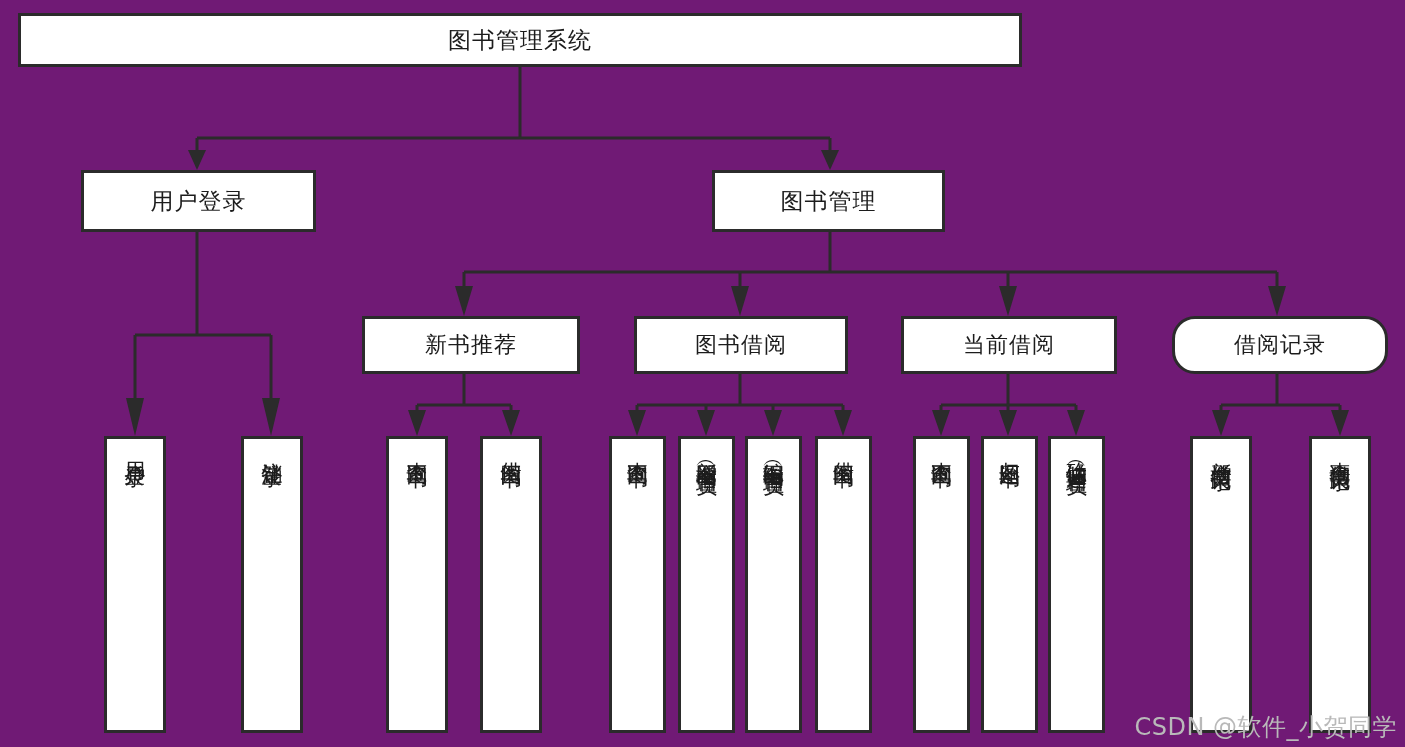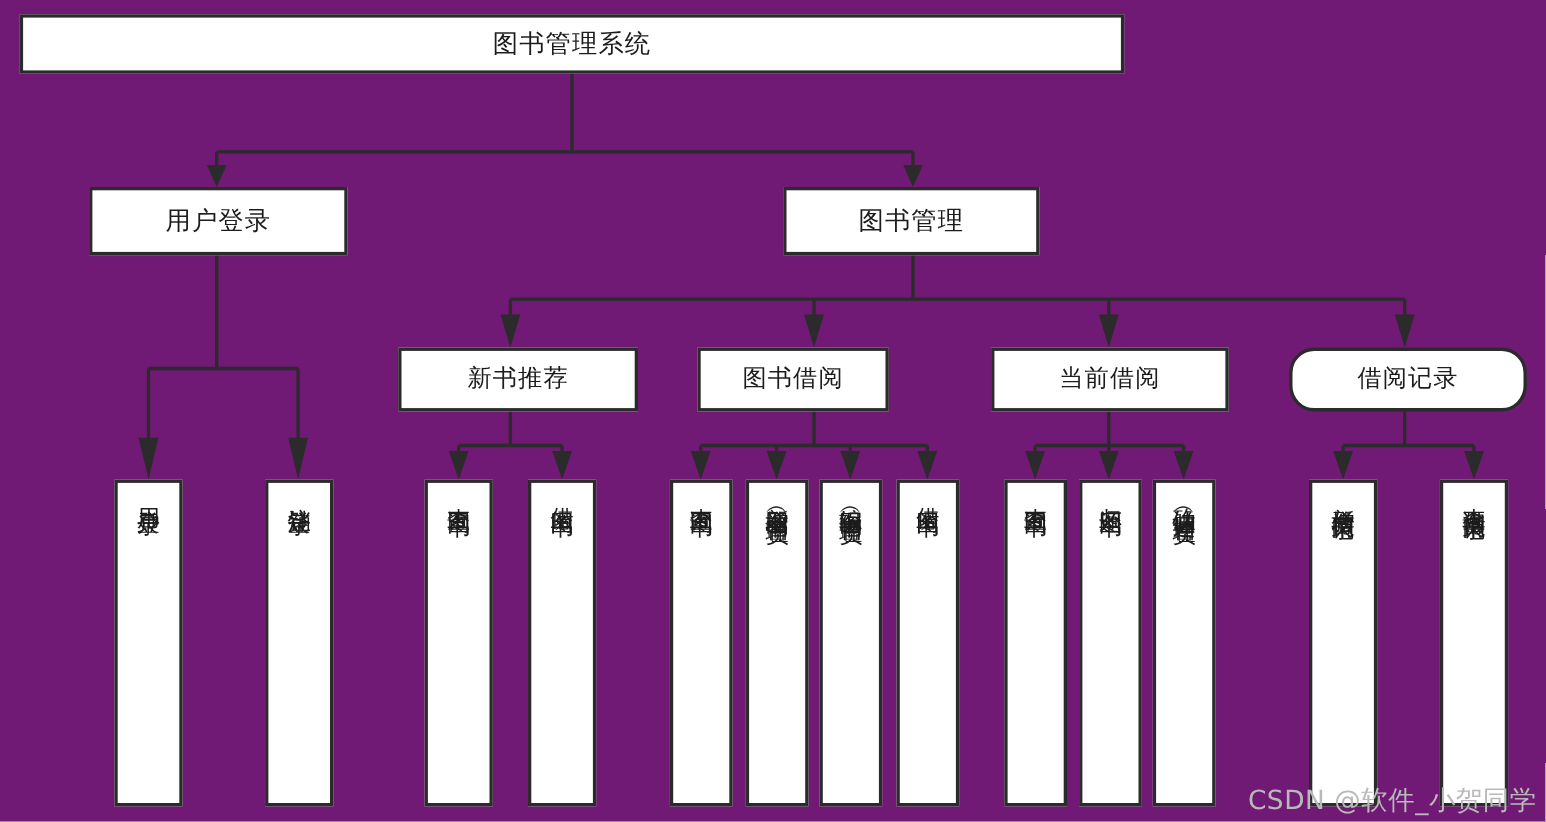--- a/index.html
+++ b/index.html
@@ -160,21 +160,21 @@
   </div>
 
   <div class="node lvl1" style="left:712px; top:170px; width:233px; height:62px;justify-content:center;">
     <span class="lbl">图书管理</span>
   </div>
 
   <div class="node lvl2" style="left:362px; top:316px; width:218px; height:58px;text-align:right;">
     <span class="lbl">新书推荐</span>
   </div>
 
-  <div class="node lvl2" style="left:634px; top:316px; width:174px; height:58px;">
+  <div class="node lvl2" style="left:634px; top:316px; width:214px; height:58px;">
     <span class="lbl">图书借阅</span>
   </div>
 
   <div class="node lvl2" style="left:901px; top:316px; width:216px; height:58px;">
     <span class="lbl">当前借阅</span>
   </div>
 
   <div class="node lvl2" style="left:1172px; top:316px; width:216px; height:58px;border-radius:23px;">
     <span class="lbl">借阅记录</span>
   </div>

